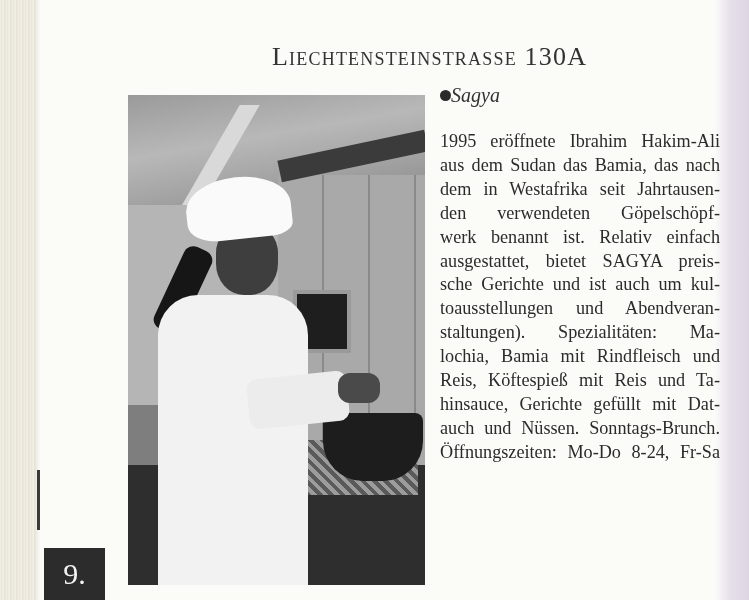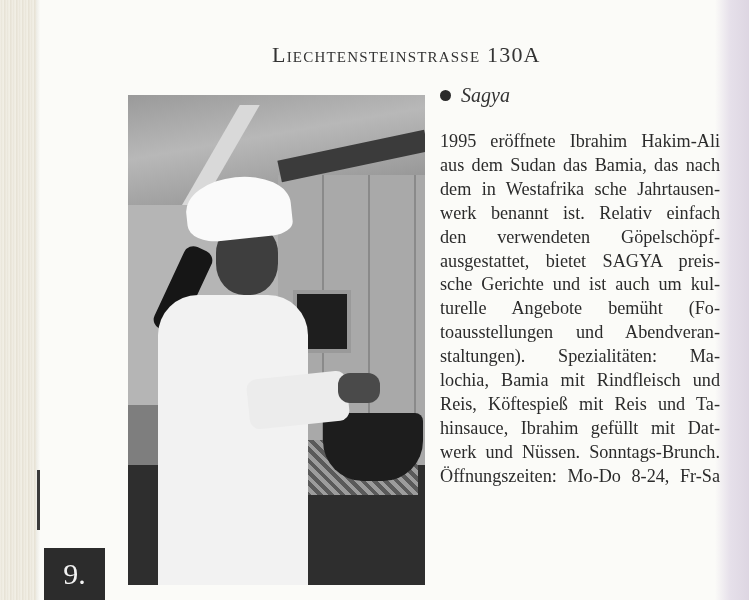--- a/index.html
+++ b/index.html
@@ -19,21 +19,21 @@
   }
   .spine-dark {
     position: absolute; left: 37px; top: 470px; width: 3px; height: 60px; background: #3a3a3a;
   }
   .right-shadow {
     position: absolute; right: 0; top: 0; width: 34px; height: 600px;
     background: linear-gradient(90deg, rgba(230,225,235,0) 0%, #e6e0ea 45%, #ddd6e2 100%);
   }
   .heading {
     position: absolute; left: 272px; top: 42px; white-space: nowrap;
-    font-size: 22px; letter-spacing: 1.2px; color: #333;
+    font-size: 26px; letter-spacing: 1.2px; color: #333;
     font-variant: small-caps;
   }
   .photo {
     position: absolute; left: 128px; top: 95px; width: 297px; height: 490px;
     background: #7e7e7e; overflow: hidden;
   }
   .photo .ceiling {
     position: absolute; left: 0; top: 0; width: 100%; height: 110px;
     background: linear-gradient(170deg, #9a9a9a 0%, #b8b8b8 40%, #8a8a8a 100%);
   }
@@ -85,21 +85,21 @@
   }
   .photo .hair {
     position: absolute; left: 40px; top: 150px; width: 30px; height: 90px;
     background: #161616; transform: rotate(25deg); border-radius: 10px;
   }
   .photo .hat {
     position: absolute; left: 58px; top: 82px; width: 105px; height: 62px;
     background: #fafafa; border-radius: 50% 50% 20% 30%; transform: rotate(-6deg);
   }
   .bullet-line {
-    position: absolute; left: 440px; top: 84px; display: flex; align-items: center; gap: 10px;
+    position: absolute; left: 440px; top: 84px; display: flex; align-items: center; 
   }
   .bullet {
     width: 11px; height: 11px; border-radius: 50%; background: #2a2a2a;
   }
   .venue-name { font-style: italic; font-size: 20px; color: #333; }
   .body-text {
     position: absolute; left: 440px; top: 130px; width: 280px;
     font-size: 18.2px; line-height: 23.9px; text-align: justify; color: #2b2b2b;
   }
   .body-text .line { display: block; text-align: justify; text-align-last: justify; white-space: nowrap; }
@@ -138,28 +138,27 @@
 </div>
 
 <div class="bullet-line">
   <span class="bullet"></span>
   <span class="venue-name">Sagya</span>
 </div>
 
 <div class="body-text">
   <span class="line">1995 eröffnete Ibrahim Hakim-Ali</span>
   <span class="line">aus dem Sudan das Bamia, das nach</span>
-  <span class="line">dem in Westafrika sche Jahrtausen-</span>
+  <span class="line">dem in Westafrika seit Jahrtausen-</span>
+  <span class="line">den verwendeten Göpelschöpf-</span>
   <span class="line">werk benannt ist. Relativ einfach</span>
-  <span class="line">den verwendeten Göpelschöpf-</span>
   <span class="line">ausgestattet, bietet SAGYA preis-</span>
   <span class="line">sche Gerichte und ist auch um kul-</span>
-  <span class="line">turelle Angebote bemüht (Fo-</span>
   <span class="line">toausstellungen und Abendveran-</span>
   <span class="line">staltungen). Spezialitäten: Ma-</span>
   <span class="line">lochia, Bamia mit Rindfleisch und</span>
   <span class="line">Reis, Köftespieß mit Reis und Ta-</span>
-  <span class="line">hinsauce, Ibrahim gefüllt mit Dat-</span>
-  <span class="line">werk und Nüssen. Sonntags-Brunch.</span>
+  <span class="line">hinsauce, Gerichte gefüllt mit Dat-</span>
+  <span class="line">auch und Nüssen. Sonntags-Brunch.</span>
   <span class="line">Öffnungszeiten: Mo-Do 8-24, Fr-Sa</span>
 </div>
 
 <div class="page-badge">9.</div>
 
 </body></html>

